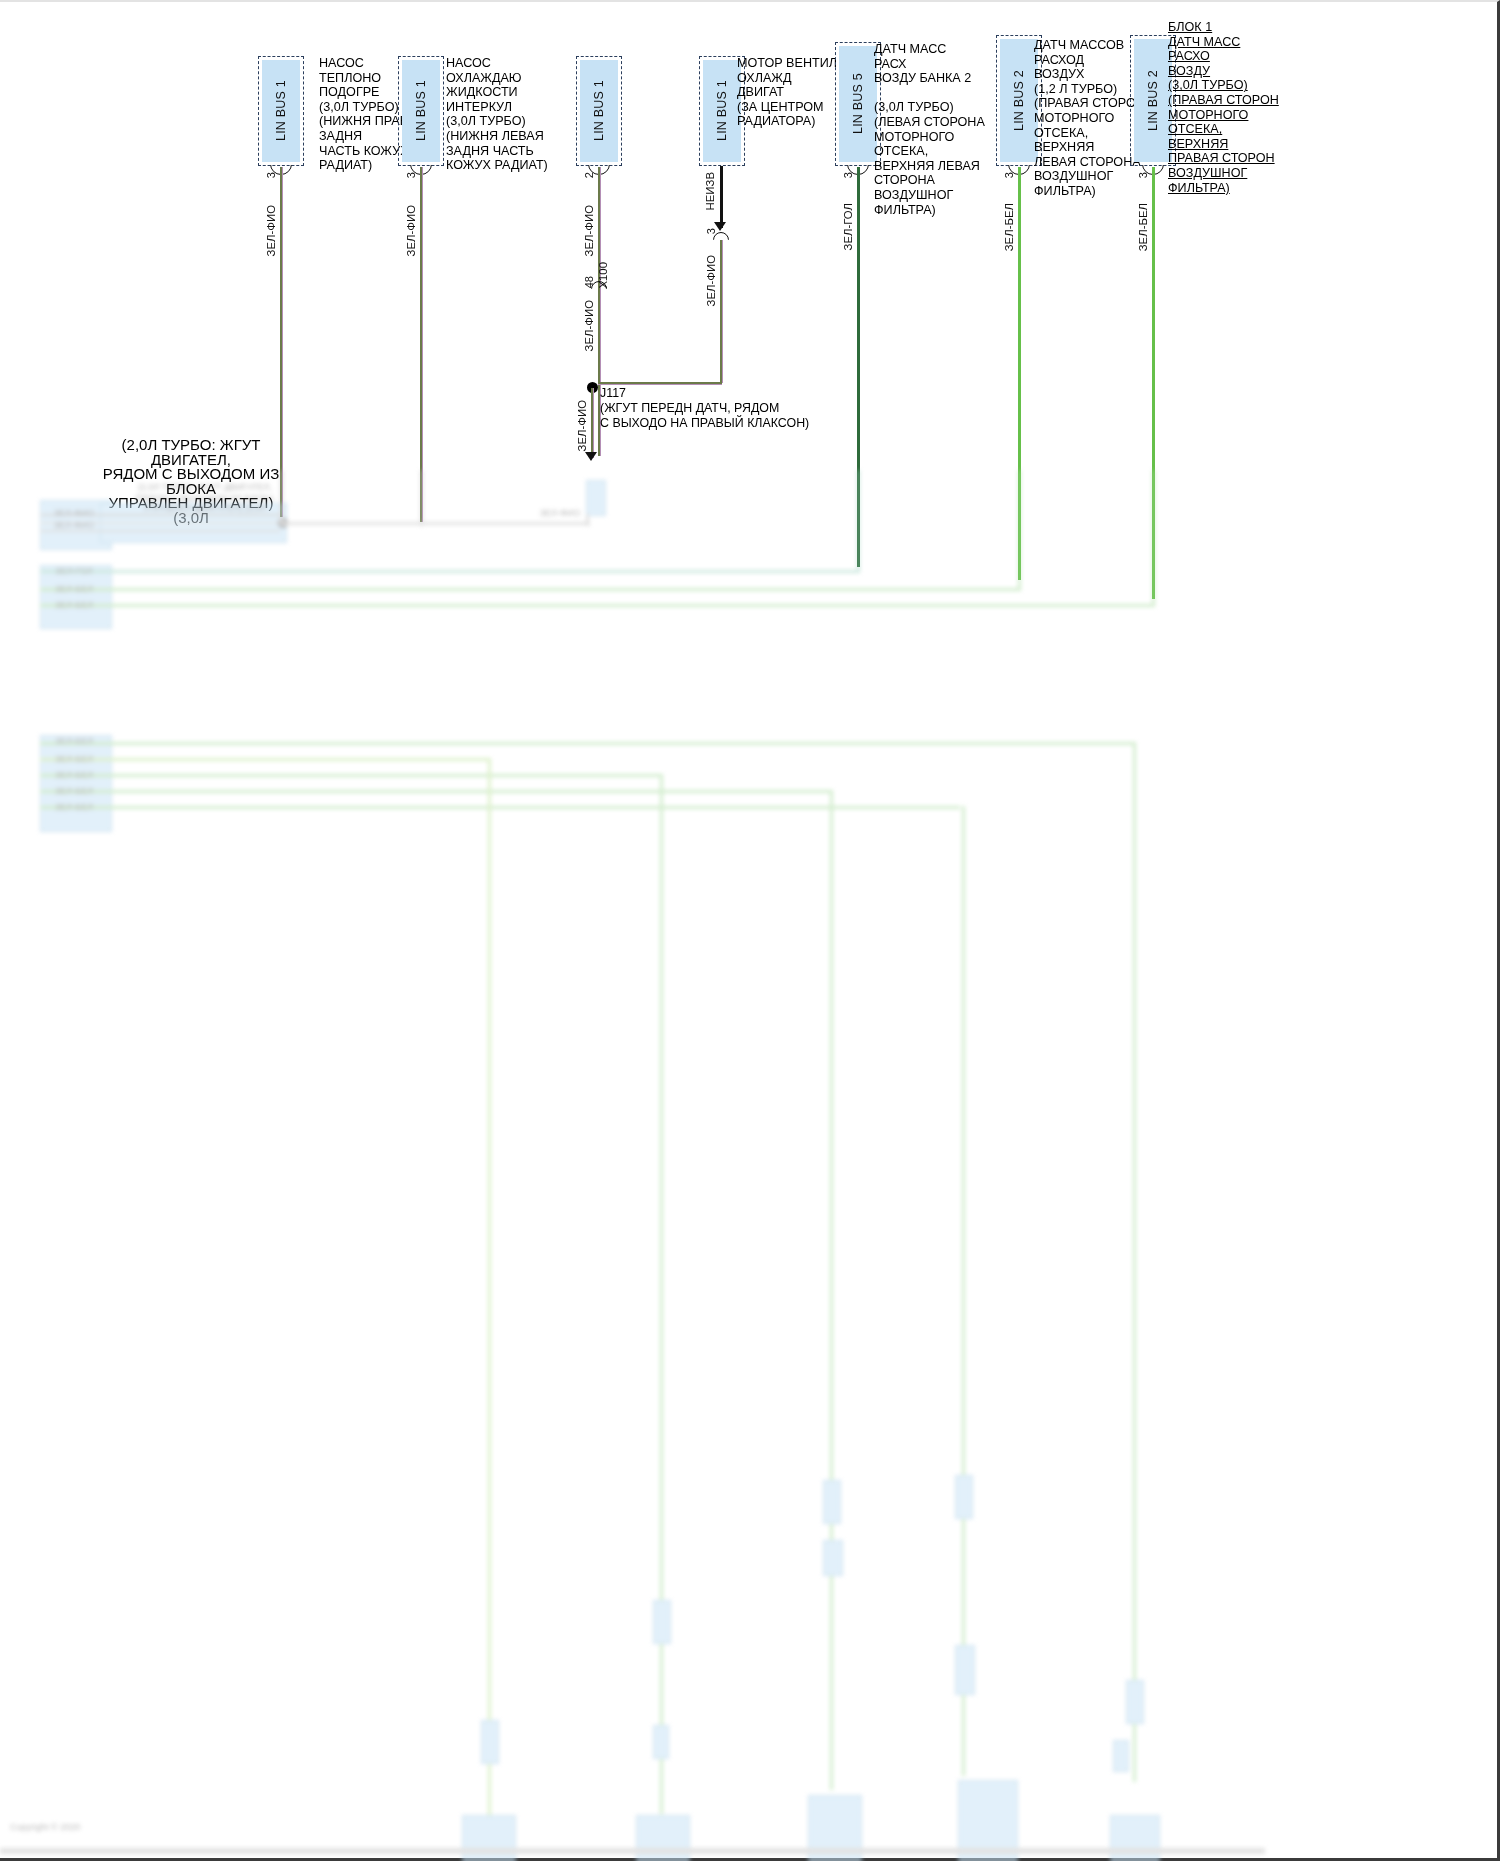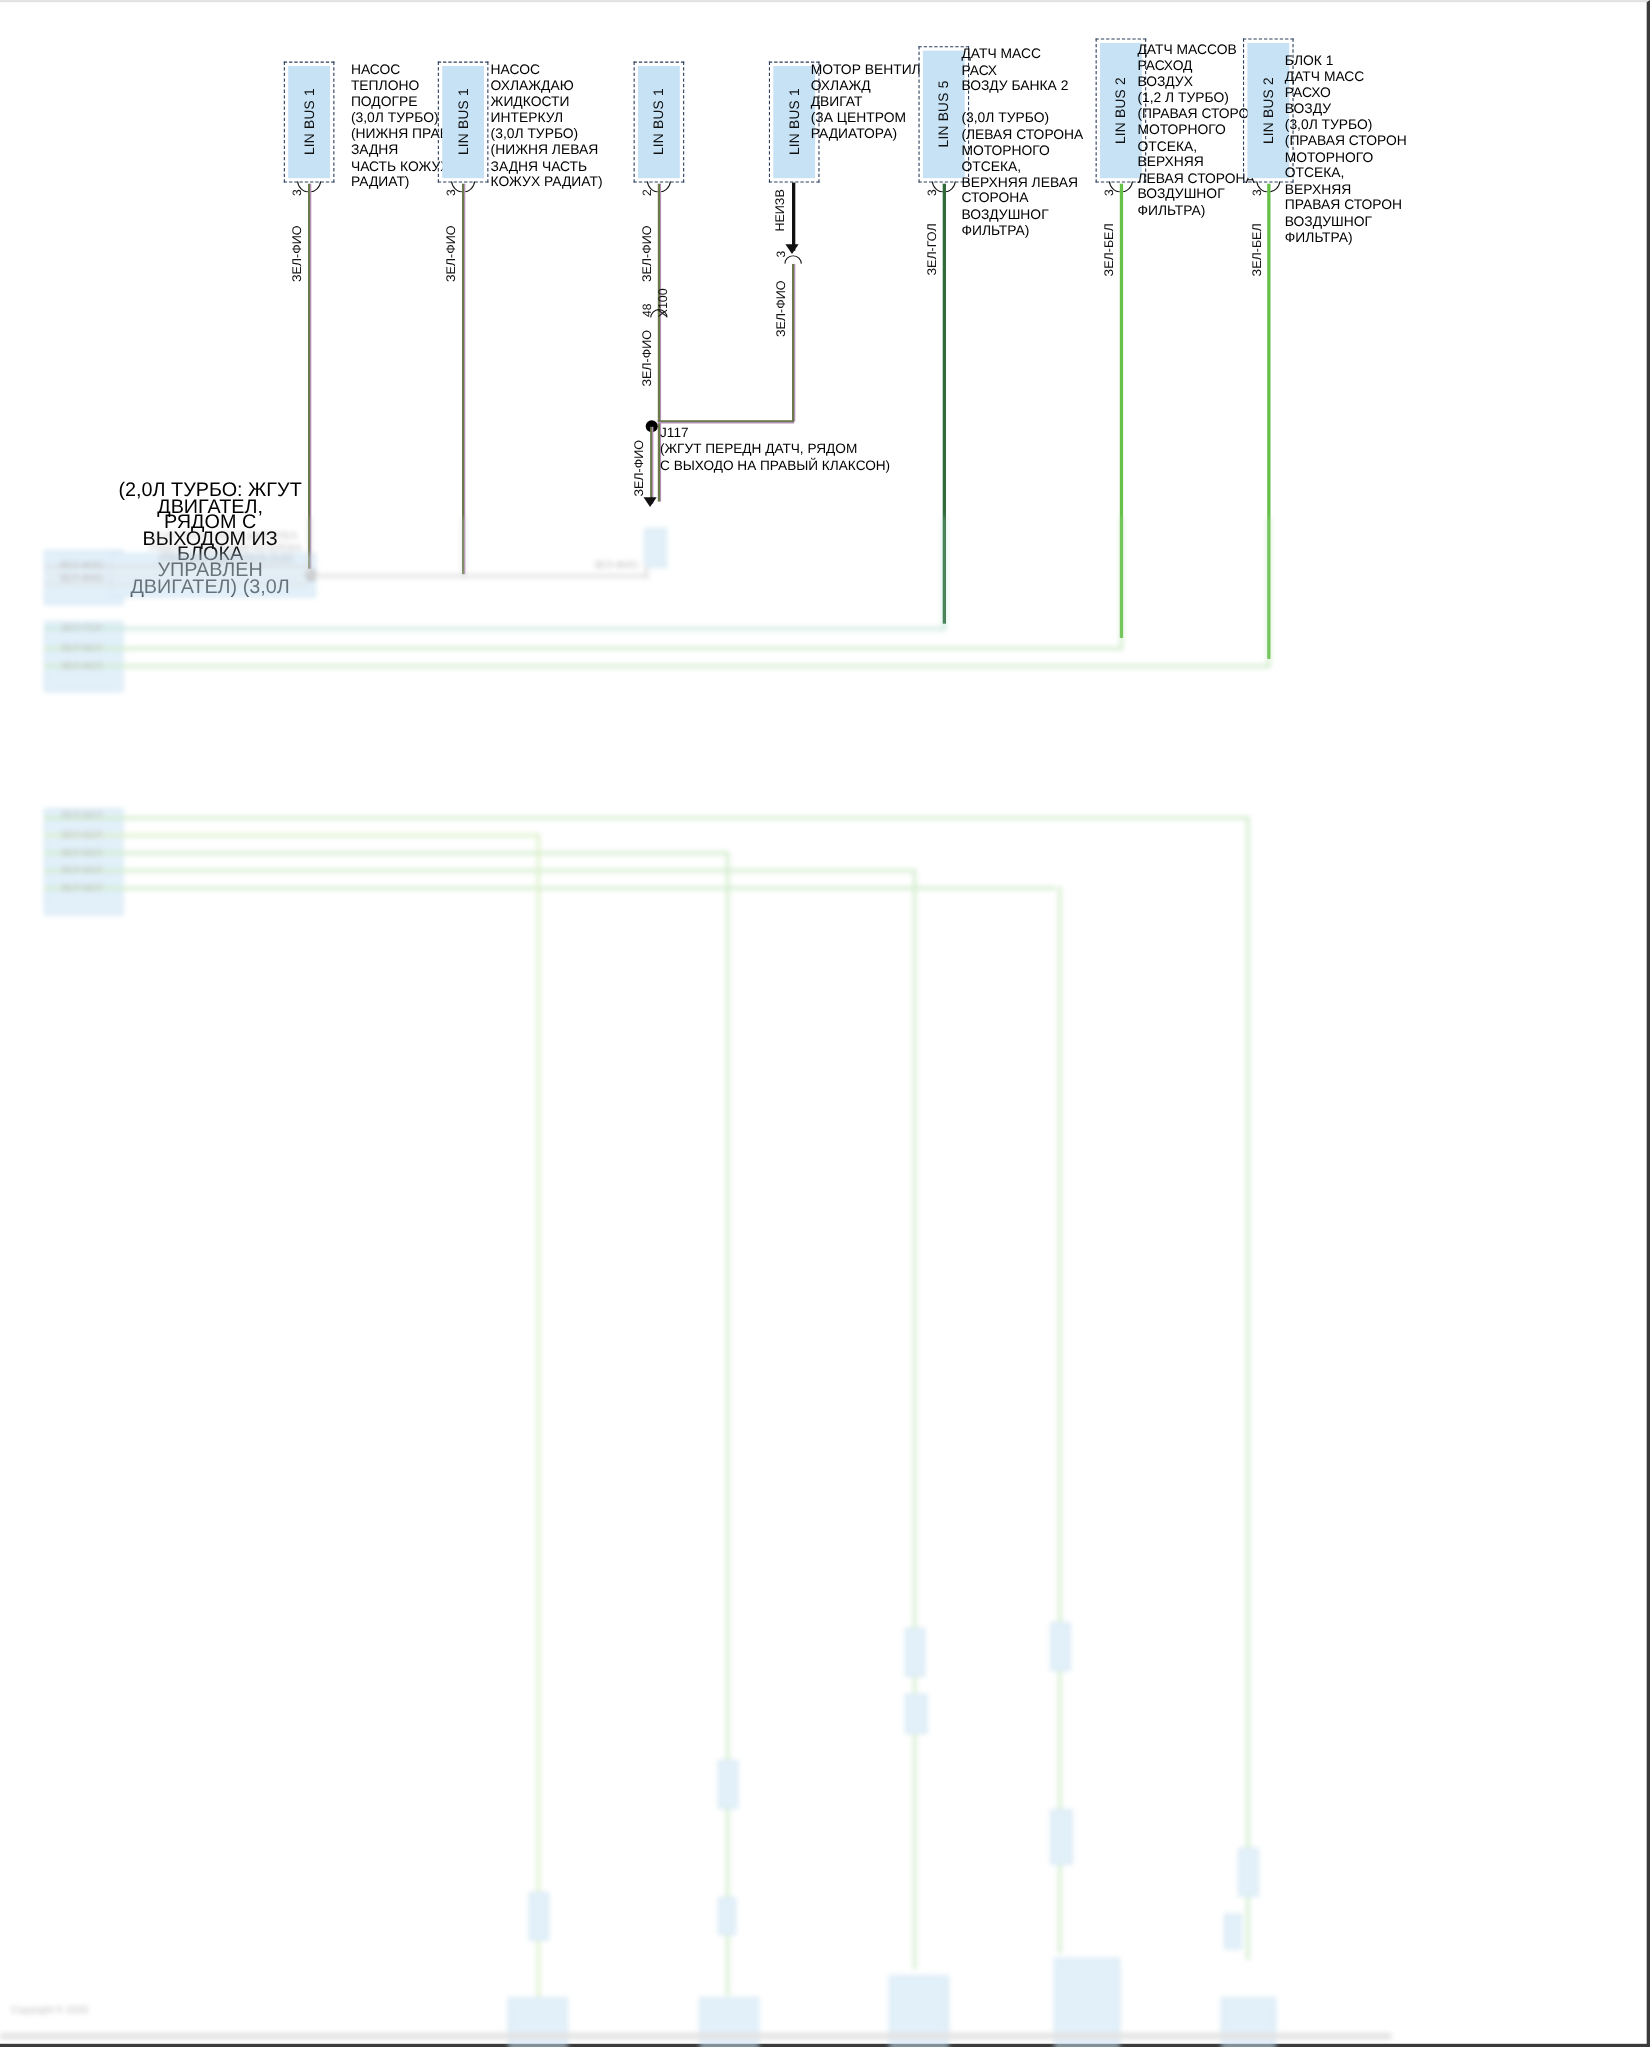--- a/index.html
+++ b/index.html
@@ -89,21 +89,21 @@
     position:absolute;font-size:11.4px;color:#111;white-space:nowrap;
     writing-mode:vertical-rl;transform:rotate(180deg);
   }
   .splice{
     position:absolute;width:11px;height:11px;border-radius:50%;background:#000;
   }
   .splice-label{
     position:absolute;font-size:12.4px;line-height:14.6px;color:#000;white-space:pre-line;
   }
   .note{
-    position:absolute;font-size:18px;line-height:14.6px;color:#000;
+    position:absolute;font-size:15px;line-height:14.6px;color:#000;
     white-space:pre-line;text-align:center;
   }
   .dnarrow{position:absolute;width:14px;height:11px;}
   .dnarrow:after{
     content:"";position:absolute;left:0;top:0;
     border-left:6px solid transparent;border-right:6px solid transparent;
     border-top:9px solid #111;
   }
   
   .g{position:absolute;background:#d7d7d7;}
@@ -231,21 +231,21 @@
 ФИЛЬТРА)</div>
   <div class="pinnum" style="left:1003px;top:172px;">3</div>
   <div class="wlab" style="left:1003px;top:203px;">ЗЕЛ-БЕЛ</div>
   <div class="wire wv w-grn-lt" style="left:1018px;top:167px;height:413px;"></div>
 
   <div class="blk" style="left:1130px;top:35px;width:46px;height:131px;">
     <div class="fill"></div>
     <div class="bus">LIN BUS 2</div>
     <div class="pin"></div>
   </div>
-  <div class="desc" style="left:1168px;top:48px;width:120px;">БЛОК 1
+  <div class="desc" style="left:1168px;top:20px;width:120px;text-decoration:underline;">БЛОК 1
 ДАТЧ МАСС
 РАСХО
 ВОЗДУ
 (3,0Л ТУРБО)
 (ПРАВАЯ СТОРОН
 МОТОРНОГО
 ОТСЕКА,
 ВЕРХНЯЯ
 ПРАВАЯ СТОРОН
 ВОЗДУШНОГ

